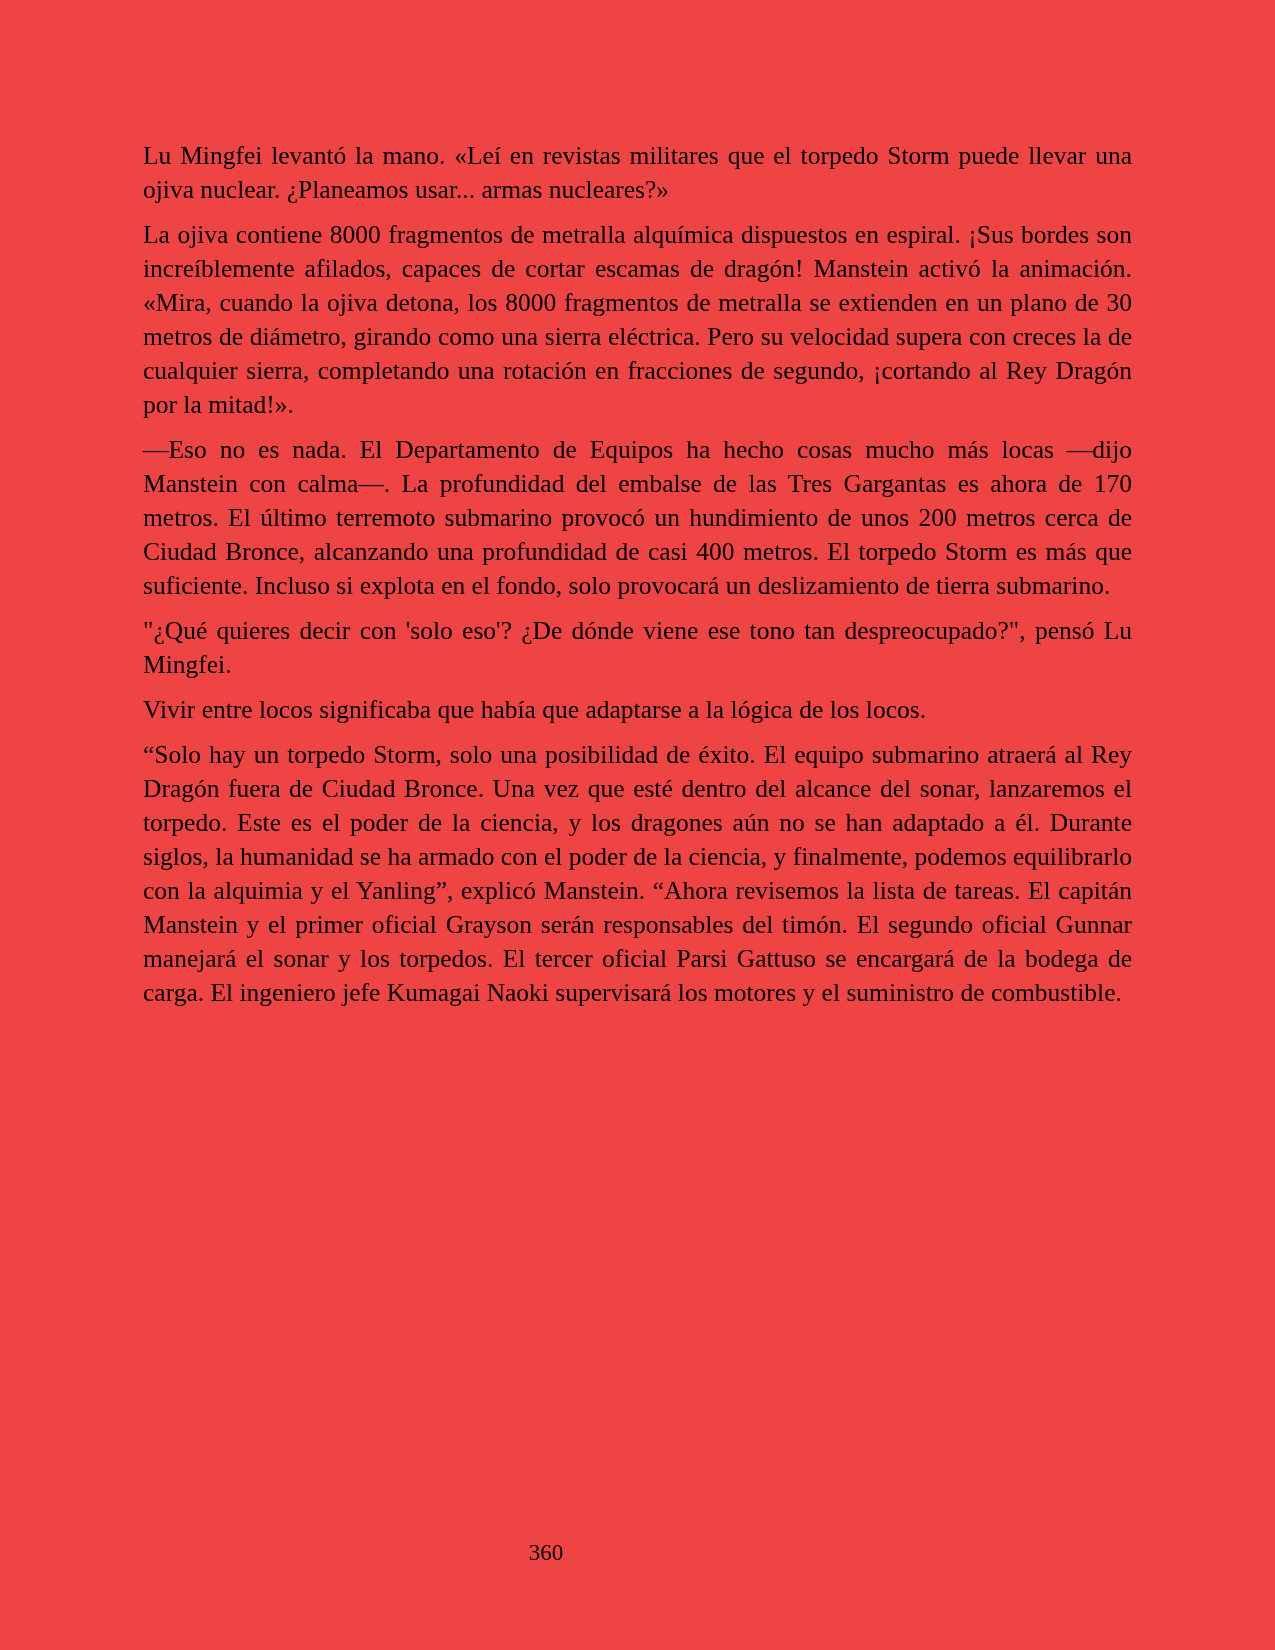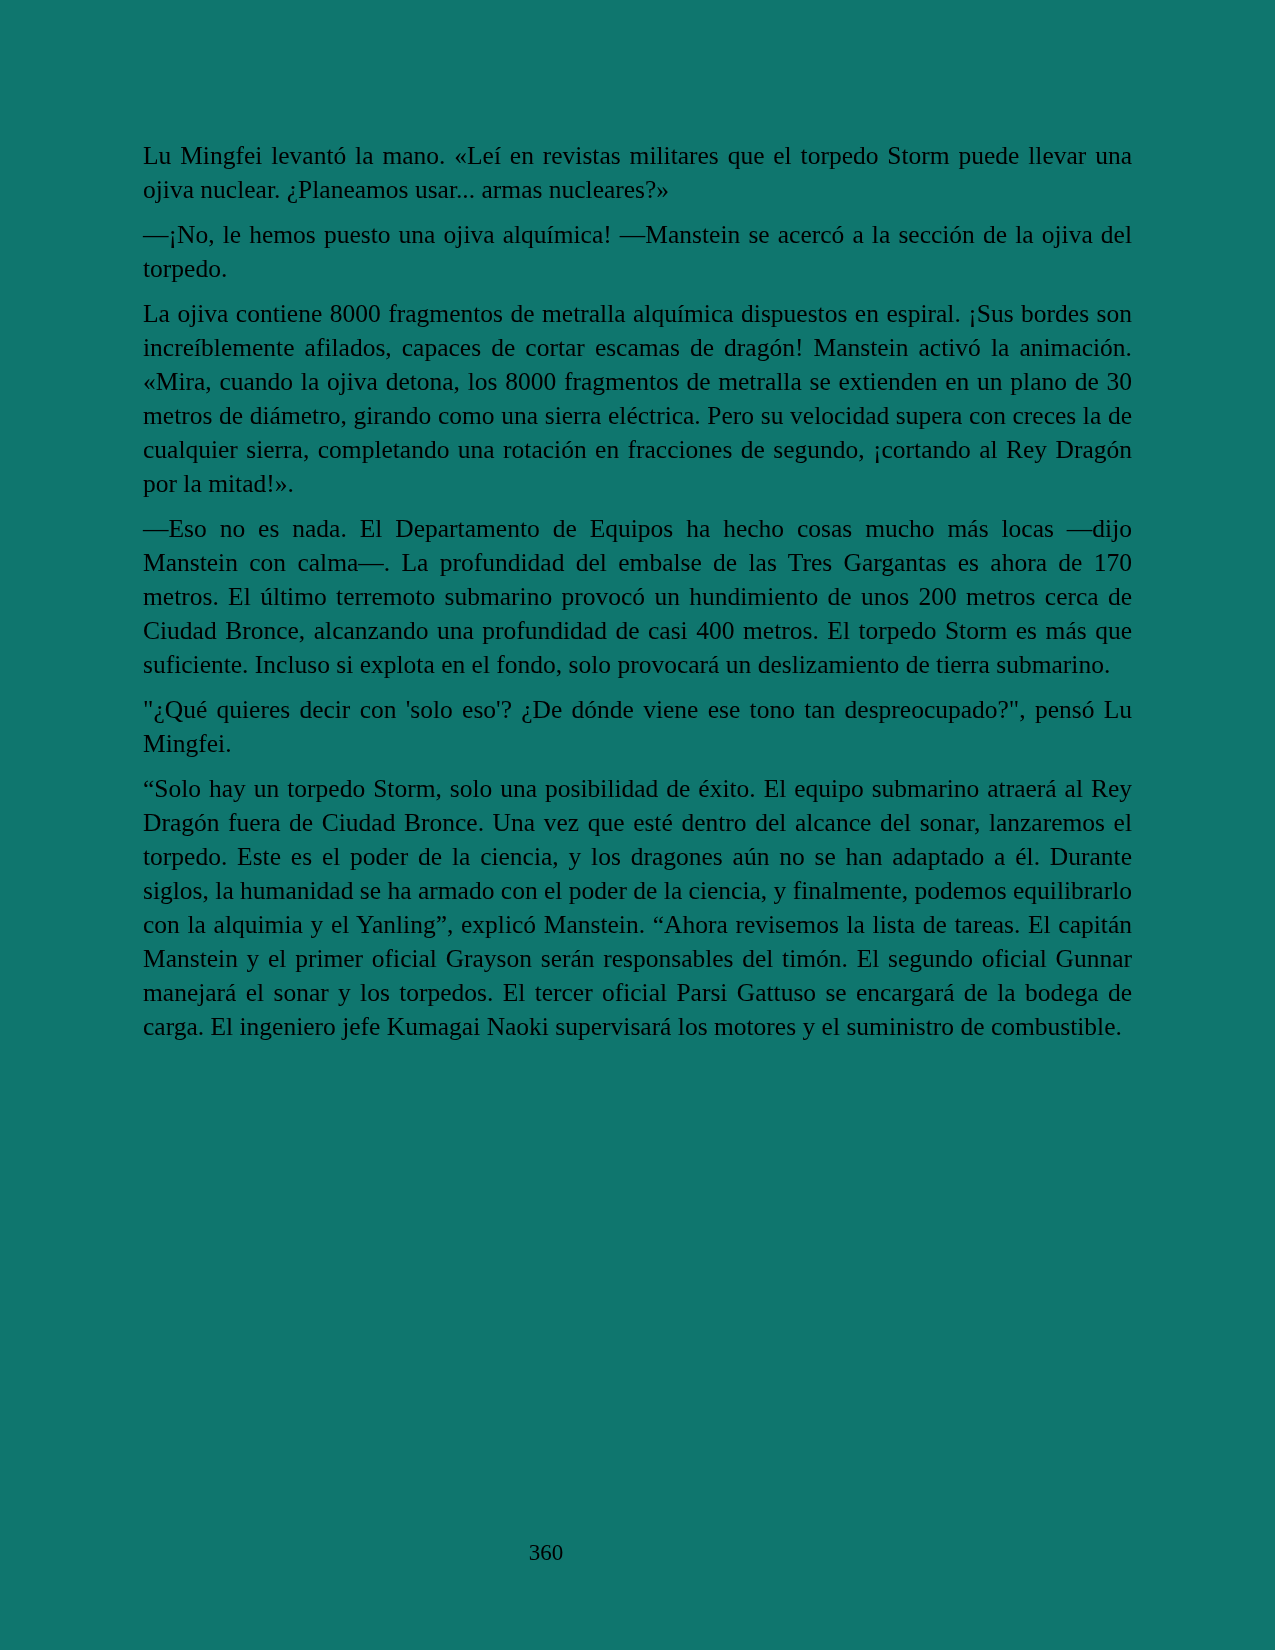--- a/index.html
+++ b/index.html
@@ -16,21 +16,21 @@
     font-family: "Liberation Serif", "DejaVu Serif", serif;
     color: #000000;
     -webkit-font-smoothing: antialiased;
   }
   .page {
     position: absolute;
     left: 0;
     top: 0;
     width: 1275px;
     height: 1650px;
-    background: #0f766e;
+    background: #ef4444;
   }
   .text-column {
     position: absolute;
     left: 143px;
     top: 139px;
     width: 989px;
   }
   .para {
     margin: 0 0 11px 0;
     padding: 0;
@@ -58,22 +58,22 @@
     color: #000000;
   }
 </style>
 </head>
 <body>
 
 <div class="page">
 
   <div class="text-column">
     <p class="para">Lu Mingfei levantó la mano. «Leí en revistas militares que el torpedo Storm puede llevar una ojiva nuclear. ¿Planeamos usar... armas nucleares?»</p>
-    <p class="para">—¡No, le hemos puesto una ojiva alquímica! —Manstein se acercó a la sección de la ojiva del torpedo.</p>
     <p class="para">La ojiva contiene 8000 fragmentos de metralla alquímica dispuestos en espiral. ¡Sus bordes son increíblemente afilados, capaces de cortar escamas de dragón! Manstein activó la animación. «Mira, cuando la ojiva detona, los 8000 fragmentos de metralla se extienden en un plano de 30 metros de diámetro, girando como una sierra eléctrica. Pero su velocidad supera con creces la de cualquier sierra, completando una rotación en fracciones de segundo, ¡cortando al Rey Dragón por la mitad!».</p>
     <p class="para">—Eso no es nada. El Departamento de Equipos ha hecho cosas mucho más locas —dijo Manstein con calma—. La profundidad del embalse de las Tres Gargantas es ahora de 170 metros. El último terremoto submarino provocó un hundimiento de unos 200 metros cerca de Ciudad Bronce, alcanzando una profundidad de casi 400 metros. El torpedo Storm es más que suficiente. Incluso si explota en el fondo, solo provocará un deslizamiento de tierra submarino.</p>
     <p class="para">"¿Qué quieres decir con 'solo eso'? ¿De dónde viene ese tono tan despreocupado?", pensó Lu Mingfei.</p>
+    <p class="para">Vivir entre locos significaba que había que adaptarse a la lógica de los locos.</p>
     <p class="para">“Solo hay un torpedo Storm, solo una posibilidad de éxito. El equipo submarino atraerá al Rey Dragón fuera de Ciudad Bronce. Una vez que esté dentro del alcance del sonar, lanzaremos el torpedo. Este es el poder de la ciencia, y los dragones aún no se han adaptado a él. Durante siglos, la humanidad se ha armado con el poder de la ciencia, y finalmente, podemos equilibrarlo con la alquimia y el Yanling”, explicó Manstein. “Ahora revisemos la lista de tareas. El capitán Manstein y el primer oficial Grayson serán responsables del timón. El segundo oficial Gunnar manejará el sonar y los torpedos. El tercer oficial Parsi Gattuso se encargará de la bodega de carga. El ingeniero jefe Kumagai Naoki supervisará los motores y el suministro de combustible.</p>
   </div>
 
   <div class="page-number">360</div>
 
 </div>
 
 </body></html>

